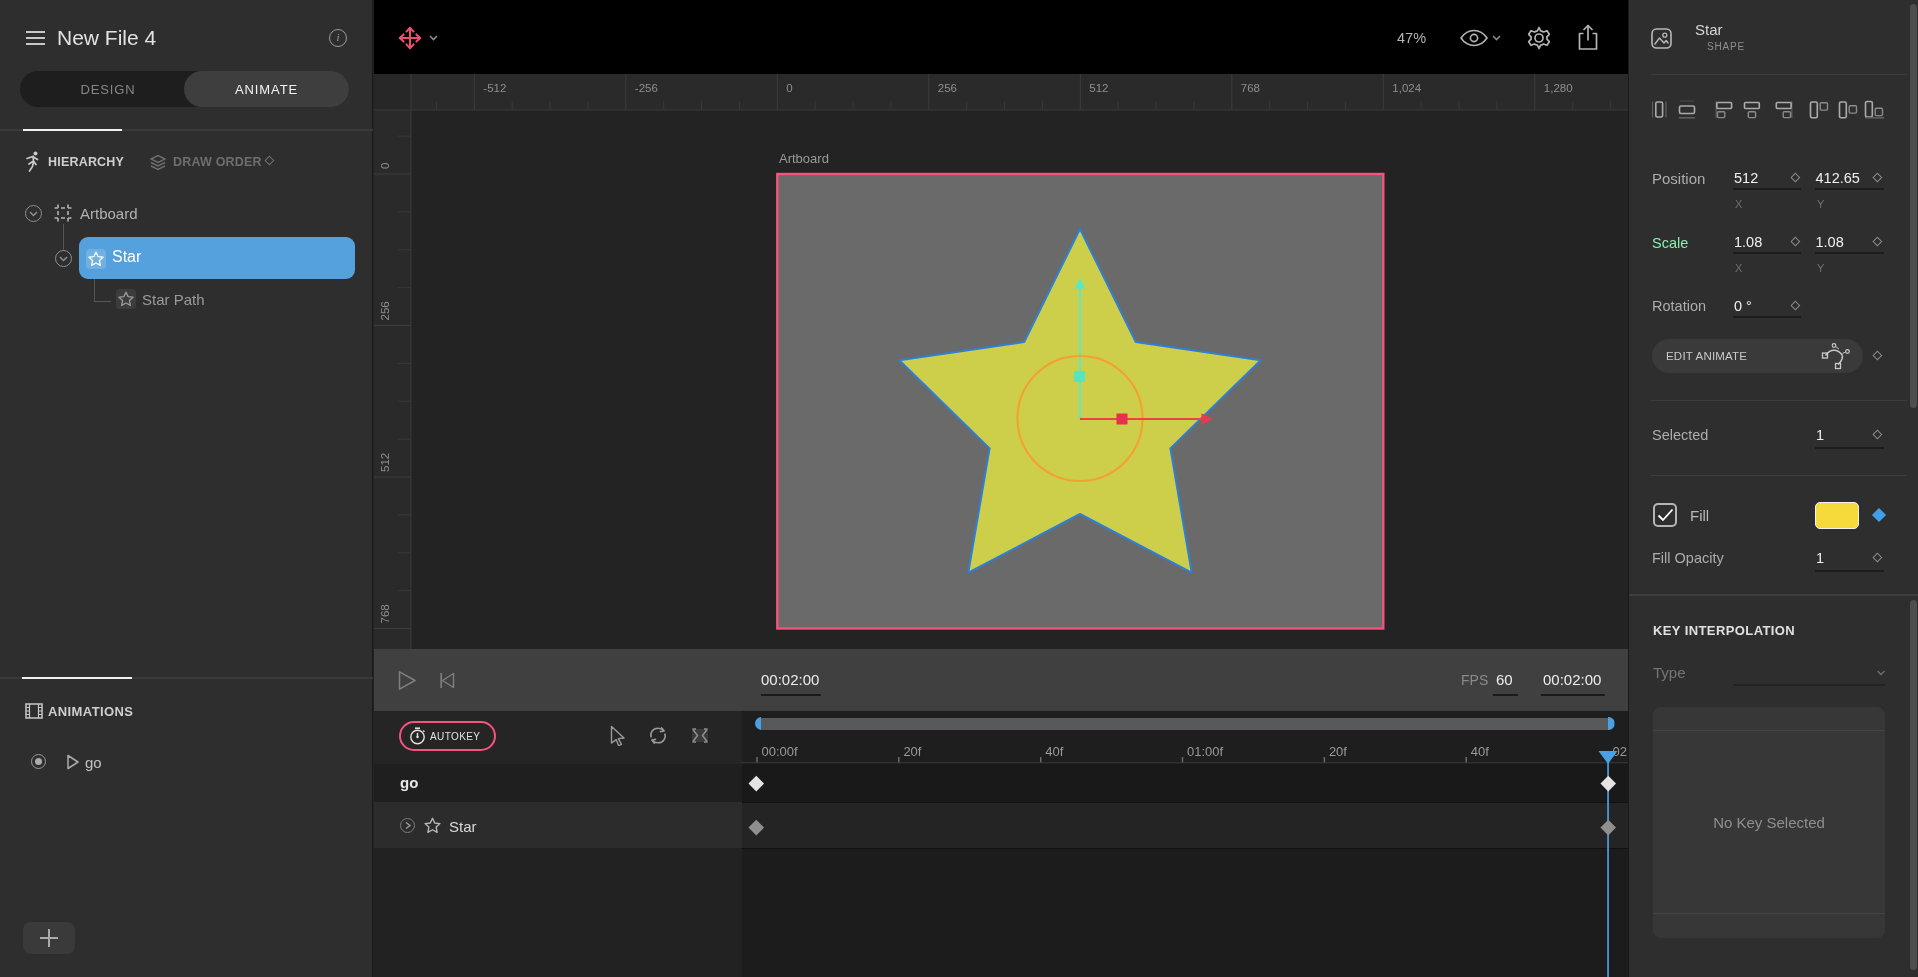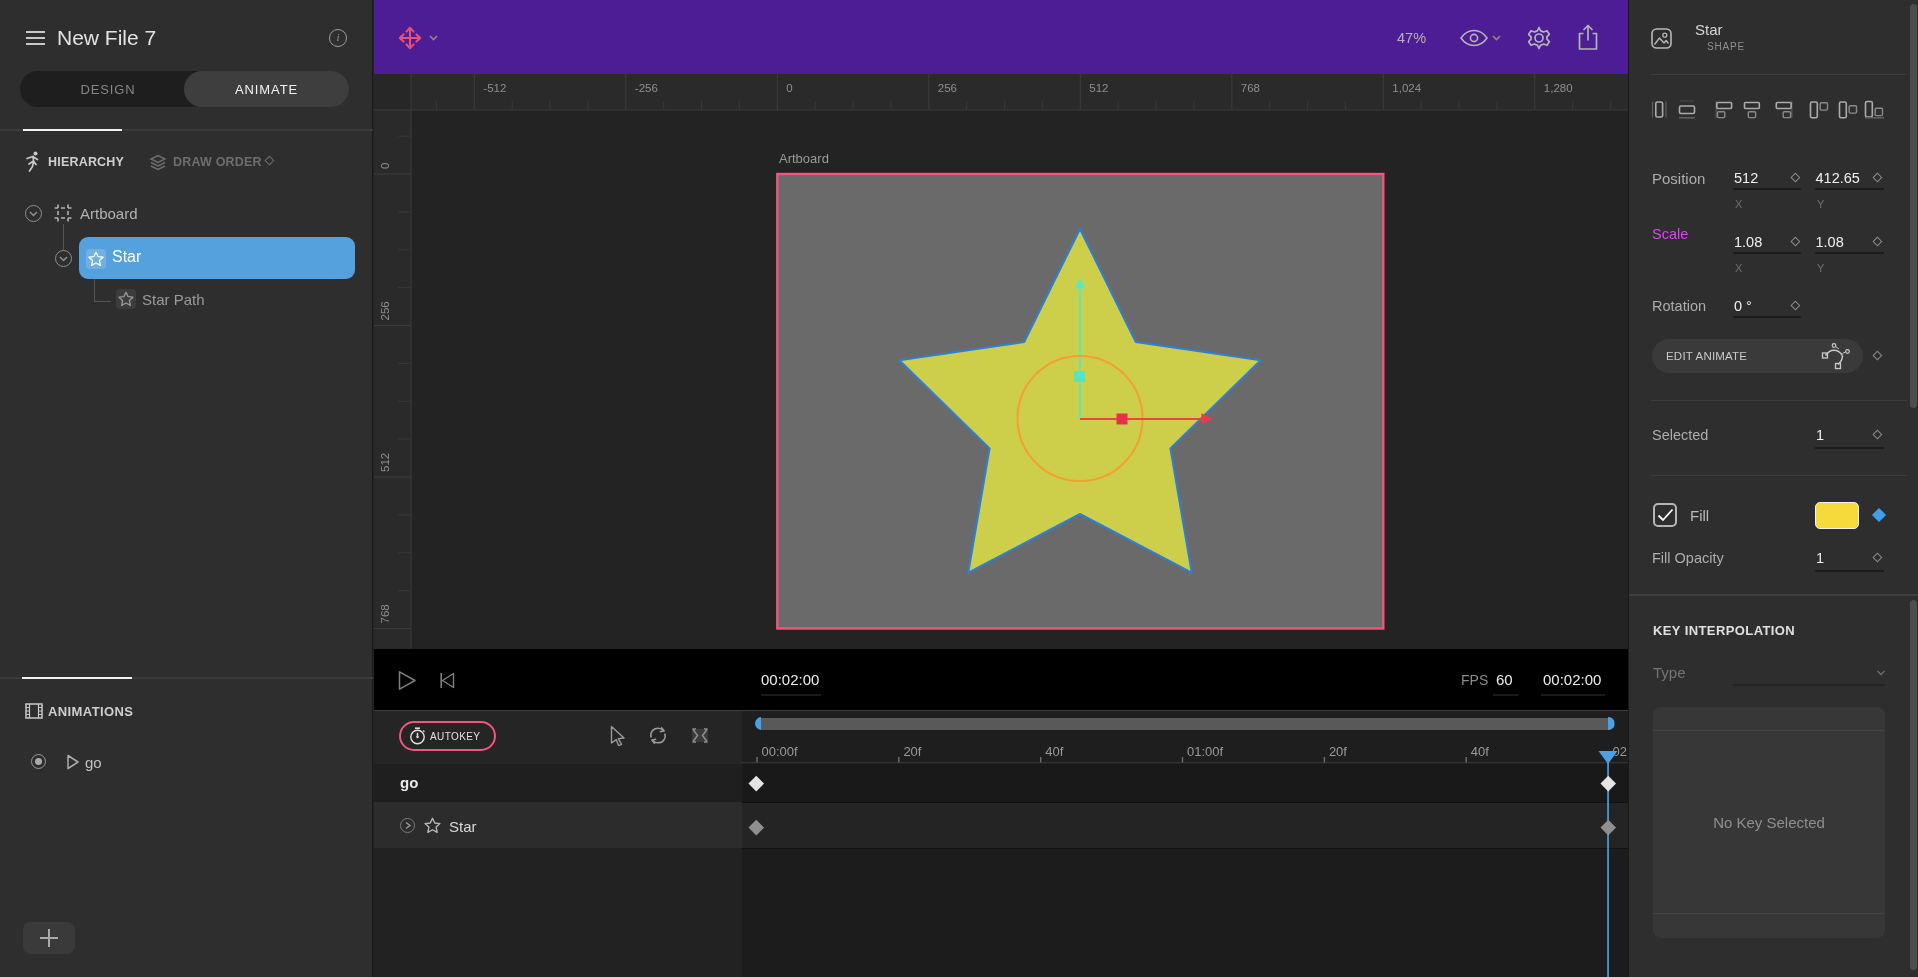--- a/index.html
+++ b/index.html
@@ -85,21 +85,21 @@
 <line x1="1080" y1="419" x2="1202" y2="419" stroke="#e8473f" stroke-width="2.2"></line>
 <polygon points="1213,419 1201.5,413.2 1201.5,424.8" fill="#e83a50"></polygon>
 <rect x="1116.5" y="413.5" width="11" height="11" fill="#e8304e"></rect>
 </svg>
 
 <div class="abs" style="left:0;top:0;width:373px;height:977px;background:#2e2e2e;border-right:1px solid #1a1a1a">
 
   <div class="abs" style="left:26px;top:31px;width:19px;height:2.4px;background:#c8c8c8"></div>
   <div class="abs" style="left:26px;top:37px;width:19px;height:2.4px;background:#c8c8c8"></div>
   <div class="abs" style="left:26px;top:43px;width:19px;height:2.4px;background:#c8c8c8"></div>
-  <div class="txt" style="left:57px;top:26px;font-size:21px;color:#e2e2e2">New File 7</div>
+  <div class="txt" style="left:57px;top:26px;font-size:21px;color:#e2e2e2">New File 4</div>
 
   <div class="abs" style="left:329px;top:29px;width:18px;height:18px;border:1.5px solid #9a9a9a;border-radius:50%;color:#9a9a9a;font-size:11px;text-align:center;line-height:15px;font-family:'Liberation Serif',serif;font-style:italic">i</div>
 
   <div class="abs" style="left:20px;top:71px;width:329px;height:36px;background:#1e1e1e;border-radius:18px"></div>
   <div class="abs" style="left:184px;top:71px;width:165px;height:36px;background:#3e3e3e;border-radius:18px"></div>
   <div class="txt" style="left:26px;top:82px;width:164px;text-align:center;font-size:13px;color:#878787;letter-spacing:0.9px">DESIGN</div>
   <div class="txt" style="left:184px;top:82px;width:165px;text-align:center;font-size:13px;color:#f2f2f2;letter-spacing:0.9px">ANIMATE</div>
 
   <div class="abs" style="left:0;top:129px;width:373px;height:2px;background:#3b3b3b"></div>
   <div class="abs" style="left:23px;top:129px;width:99px;height:2px;background:#f2f2f2"></div>
@@ -159,21 +159,21 @@
   <svg class="abs" style="left:66px;top:754px" width="14" height="16" viewBox="0 0 14 16">
       <path d="M2 1.5 L12 8 L2 14.5 Z" fill="none" stroke="#ababab" stroke-width="1.5" stroke-linejoin="round"></path>
     </svg>
   <div class="txt" style="left:85px;top:754px;font-size:15px;color:#c2c2c2">go</div>
 
   <div class="abs" style="left:23px;top:922px;width:52px;height:32px;background:#3a3a3a;border-radius:8px"></div>
   <div class="abs" style="left:40px;top:937px;width:18px;height:2px;background:#ababab"></div>
   <div class="abs" style="left:48px;top:929px;width:2px;height:18px;background:#ababab"></div>
 </div>
 
-<div class="abs" style="left:374px;top:0;width:1254px;height:74px;background:#4c1d95">
+<div class="abs" style="left:374px;top:0;width:1254px;height:74px;background:#000000">
   <svg class="abs" style="left:23px;top:25px" width="26" height="26" viewBox="0 0 26 26">
     <g stroke="#ec4f72" stroke-width="2" fill="none" stroke-linecap="round" stroke-linejoin="round">
       <path d="M13 4.2 V21.8 M4.2 13 H21.8"></path>
       <path d="M9.4 6.6 L13 2.7 L16.6 6.6"></path>
       <path d="M9.4 19.4 L13 23.3 L16.6 19.4"></path>
       <path d="M6.6 9.4 L2.7 13 L6.6 16.6"></path>
       <path d="M19.4 9.4 L23.3 13 L19.4 16.6"></path>
     </g>
   </svg>
   <svg class="abs" style="left:54px;top:33px" width="11" height="10" viewBox="0 0 11 10">
@@ -195,21 +195,21 @@
   </svg>
   <svg class="abs" style="left:1202px;top:24px" width="24" height="27" viewBox="0 0 24 27">
     <g fill="none" stroke="#b4b4b4" stroke-width="1.7" stroke-linejoin="round">
       <path d="M7.5 9.5 H3.5 V25 H20.5 V9.5 H16.5"></path>
       <path d="M12 1.8 V16.5"></path>
       <path d="M7.5 6 L12 1.5 L16.5 6"></path>
     </g>
   </svg>
 </div>
 
-<div class="abs" style="left:374px;top:649px;width:1254px;height:328px;background:#000000">
+<div class="abs" style="left:374px;top:649px;width:1254px;height:328px;background:#404040">
 
   <div class="abs" style="left:367.6px;top:61.5px;width:886.4px;height:52.5px;background:#1e1e1e"></div>
   <div class="abs" style="left:367.6px;top:114px;width:886.4px;height:38.5px;background:#191919"></div>
   <div class="abs" style="left:367.6px;top:152.5px;width:886.4px;height:1px;background:#111"></div>
   <div class="abs" style="left:367.6px;top:153.5px;width:886.4px;height:45.5px;background:#242424"></div>
   <div class="abs" style="left:367.6px;top:198.5px;width:886.4px;height:1px;background:#111"></div>
   <div class="abs" style="left:367.6px;top:199.5px;width:886.4px;height:128.5px;background:#1c1c1c"></div>
 
   <div class="abs" style="left:0;top:61.5px;width:367.6px;height:53px;background:#252525"></div>
   <div class="abs" style="left:0;top:114.5px;width:367.6px;height:38.5px;background:#1f1f1f"></div>
@@ -315,21 +315,21 @@
   <div class="txt" style="left:23px;top:170px;font-size:15px;color:#adadad">Position</div>
   <div class="txt" style="left:105px;top:170px;font-size:14.5px;color:#f0f0f0">512</div>
   <div class="abs" style="left:104px;top:187.5px;width:68px;height:2px;background:#1c1c1c"></div>
   <div class="abs dmo" style="left:163px;top:174px"></div>
   <div class="txt" style="left:186.5px;top:170px;font-size:14.5px;color:#f0f0f0">412.65</div>
   <div class="abs" style="left:186px;top:187.5px;width:69px;height:2px;background:#1c1c1c"></div>
   <div class="abs dmo" style="left:245px;top:174px"></div>
   <div class="txt" style="left:106px;top:198px;font-size:11px;color:#6f6f6f">X</div>
   <div class="txt" style="left:188px;top:198px;font-size:11px;color:#6f6f6f">Y</div>
 
-  <div class="txt" style="left:23px;top:226px;font-size:14.5px;color:#d946ef">Scale</div>
+  <div class="txt" style="left:23px;top:235px;font-size:14.5px;color:#86efac">Scale</div>
   <div class="txt" style="left:105px;top:234px;font-size:14.5px;color:#f0f0f0">1.08</div>
   <div class="abs" style="left:104px;top:251.5px;width:68px;height:2px;background:#1c1c1c"></div>
   <div class="abs dmo" style="left:163px;top:238px"></div>
   <div class="txt" style="left:186.5px;top:234px;font-size:14.5px;color:#f0f0f0">1.08</div>
   <div class="abs" style="left:186px;top:251.5px;width:69px;height:2px;background:#1c1c1c"></div>
   <div class="abs dmo" style="left:245px;top:238px"></div>
   <div class="txt" style="left:106px;top:262px;font-size:11px;color:#6f6f6f">X</div>
   <div class="txt" style="left:188px;top:262px;font-size:11px;color:#6f6f6f">Y</div>
 
   <div class="txt" style="left:23px;top:298px;font-size:14.5px;color:#adadad">Rotation</div>

